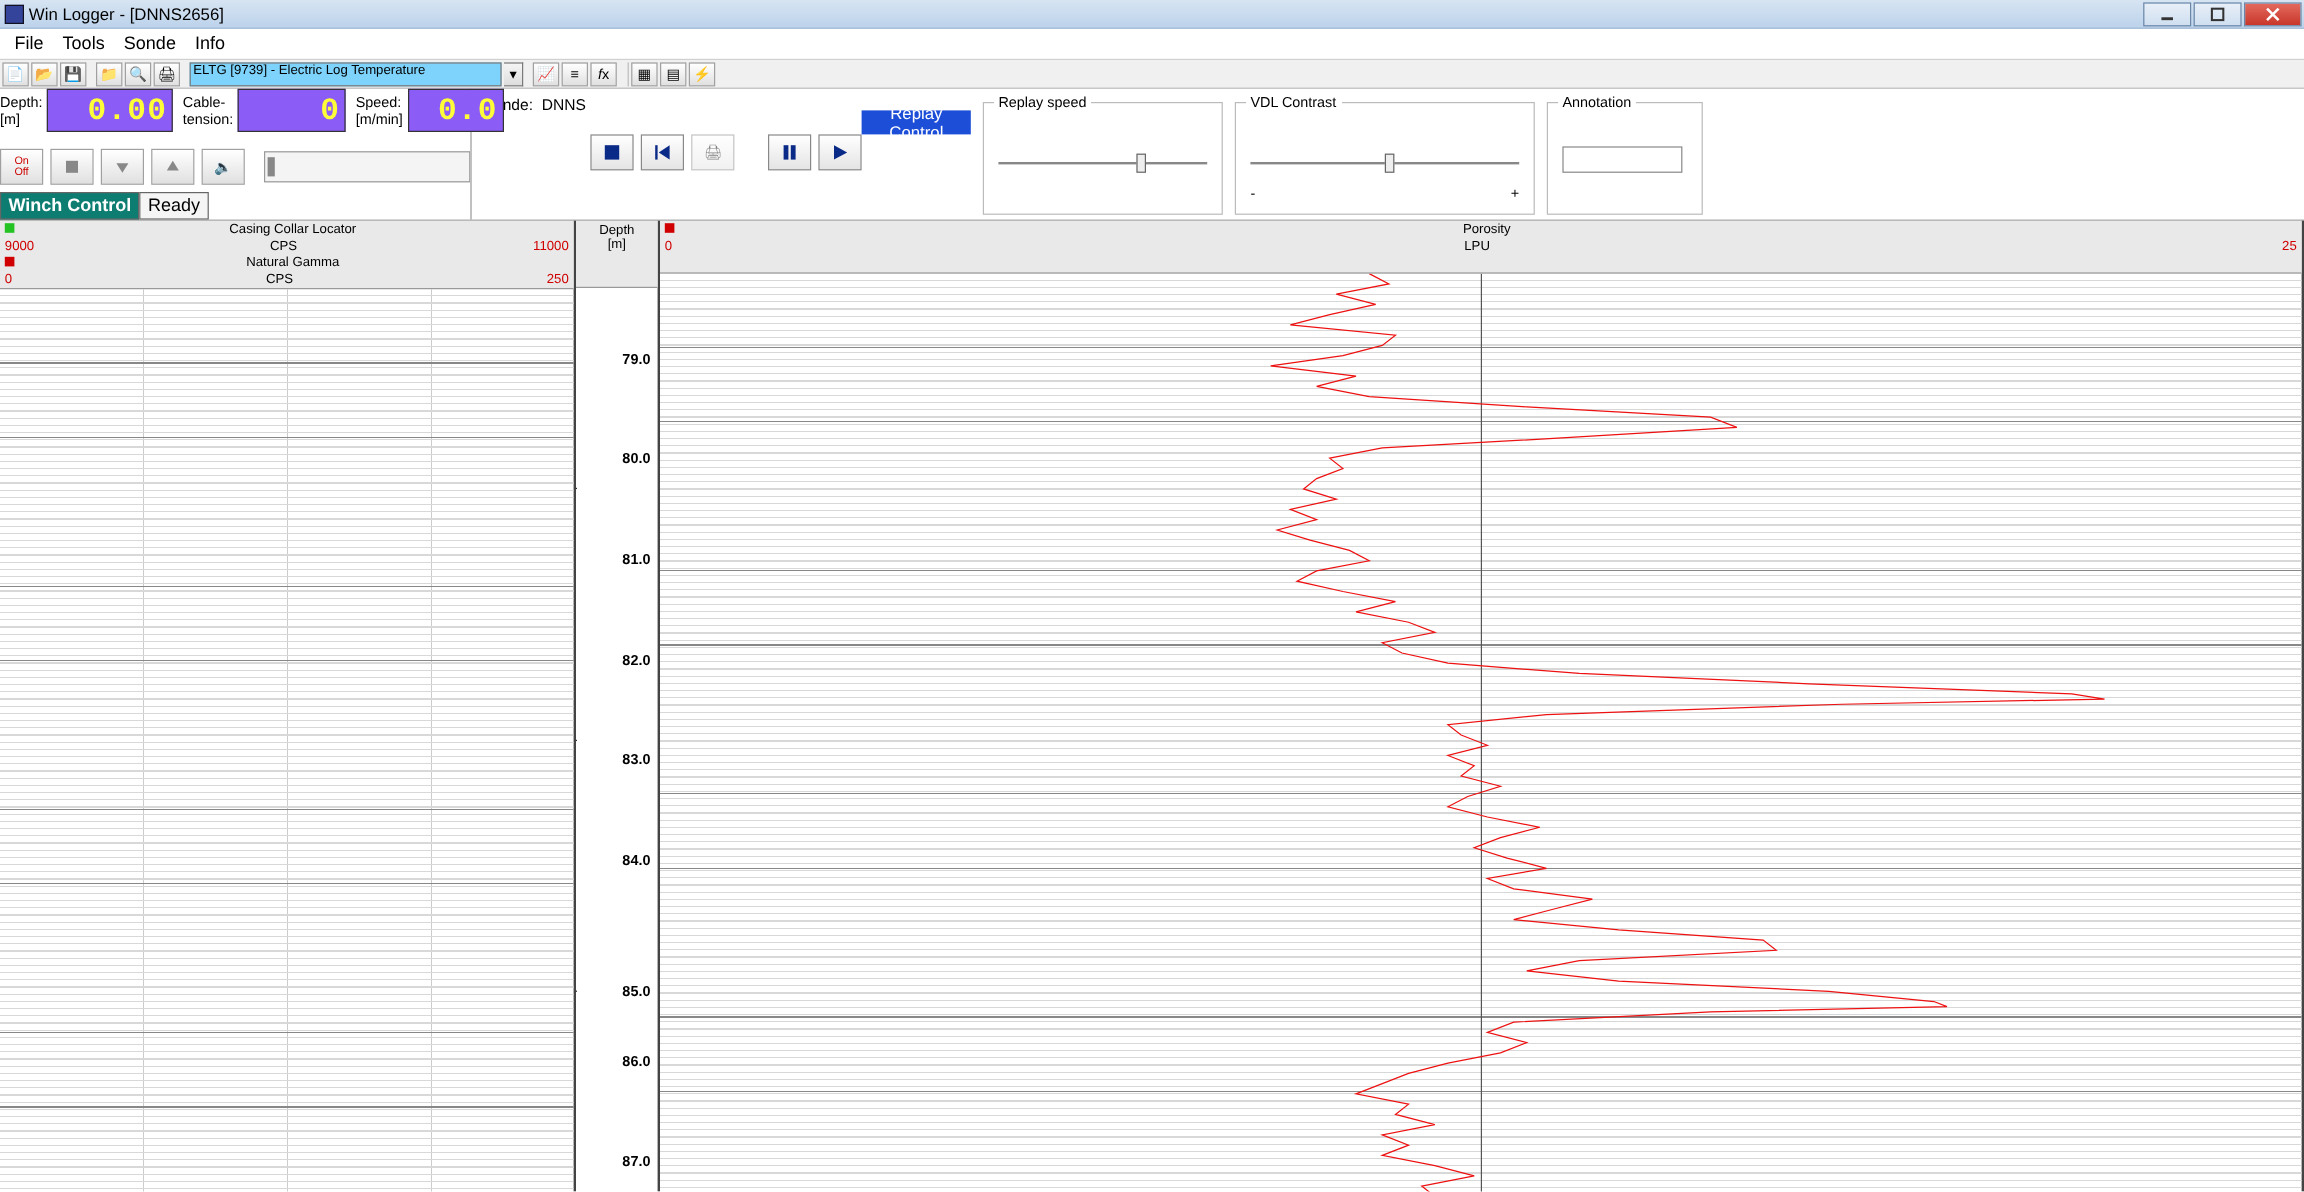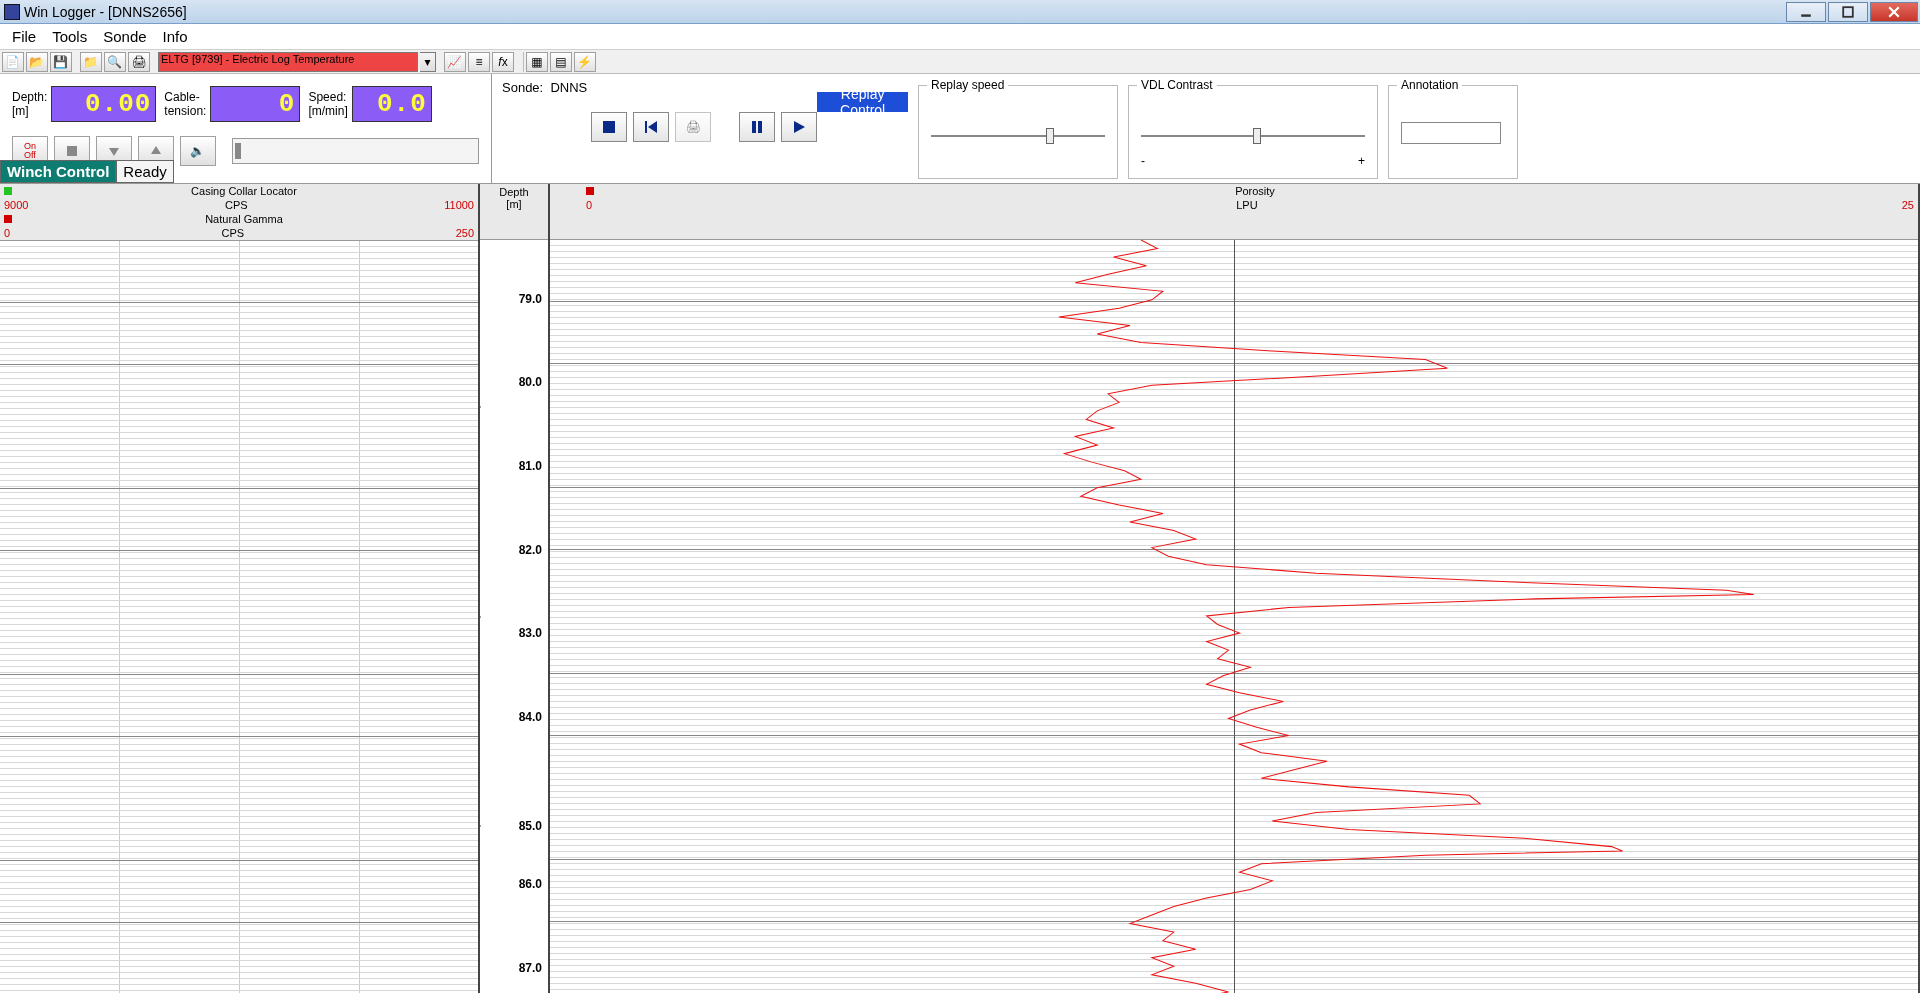--- a/index.html
+++ b/index.html
@@ -15,26 +15,26 @@
 .win-btn svg { width: 12px; height: 12px; }
 
 
 .menubar { height: 26px; background:#fff; display:flex; align-items:center; padding:0 4px; border-bottom:1px solid #d0d0d0;}
 .menubar .menu-item { padding: 3px 8px; font-size:15px; cursor:pointer; }
 
 
 .toolbar { height: 24px; background:#f0f0f0; border-bottom:1px solid #bcbcbc; display:flex; align-items:center; padding:0 2px; gap:2px;}
 .tb-btn { width:22px; height:20px; border:1px solid #a0a0a0; background:linear-gradient(#fff,#e0e0e0); display:flex;align-items:center;justify-content:center; cursor:pointer;}
 .tb-sep { width:4px;}
-.tb-select { height:20px; font-size:11px; border:1px solid #7a7a7a; background:#ef4444; width:260px; padding:0 2px;}
+.tb-select { height:20px; font-size:11px; border:1px solid #7a7a7a; background:#7dd3fc; width:260px; padding:0 2px;}
 .tb-select-arrow { width:16px;height:20px;border:1px solid #7a7a7a;border-left:none;background:linear-gradient(#f5f5f5,#ddd);display:flex;align-items:center;justify-content:center;}
 
 
 .control-strip { height: 110px; display:flex; border-bottom:1px solid #999; }
-.winch-area { width: 492px; border-right:1px solid #999; padding:12px; position:relative;}
+.winch-area { width: 393px; border-right:1px solid #999; padding:0; position:relative;}
 .readouts { display:flex; gap:8px; align-items:center;}
 .readout-group { display:flex; align-items:center; }
 .readout-label { font-size:12px; text-align:left; line-height:1.2; margin-right:4px;}
 .lcd { background:#8b5cf6; color:#fffd38; font-family: "Courier New", monospace; font-size:26px; font-weight:bold; text-align:right; padding:2px 4px; border:1px solid #333; letter-spacing:1px;}
 .lcd.depth{width:105px;}
 .lcd.tension{width:90px;}
 .lcd.speed{width:80px;}
 .winch-lower{display:flex;align-items:center;gap:6px;margin-top:14px;}
 .tb-btn.big{width:36px;height:30px;}
 .slider-track{flex:1;height:26px;border:1px solid #999;background:#f4f4f4;position:relative;margin-left:10px;}
@@ -293,21 +293,21 @@
         <div class="depth-label" style="top: 586px; margin-left: 36px;">85.0</div>
         <div class="depth-label" style="top: 644.233px;">86.0</div>
         <div class="depth-label" style="top: 727.9px;">87.0</div>
         <div class="depth-marker" style="top: 167.333px;"></div>
         <div class="depth-marker" style="top: 376.5px;"></div>
         <div class="depth-marker" style="top: 585.667px;"></div>
       </div>
   </div>
 
   <div class="track right">
-    <div class="track-header" style="height:56px;padding-left:32px;">
+    <div class="track-header" style="height:44px;">
       <div class="th-row">
         <span><span class="marker-sq" style="background:#d00000;"></span></span>
         <span class="th-center">Porosity</span>
         <span></span>
       </div>
       <div class="th-row">
         <span class="th-scale">0</span>
         <span class="th-center">LPU</span>
         <span class="th-scale">25</span>
       </div>

